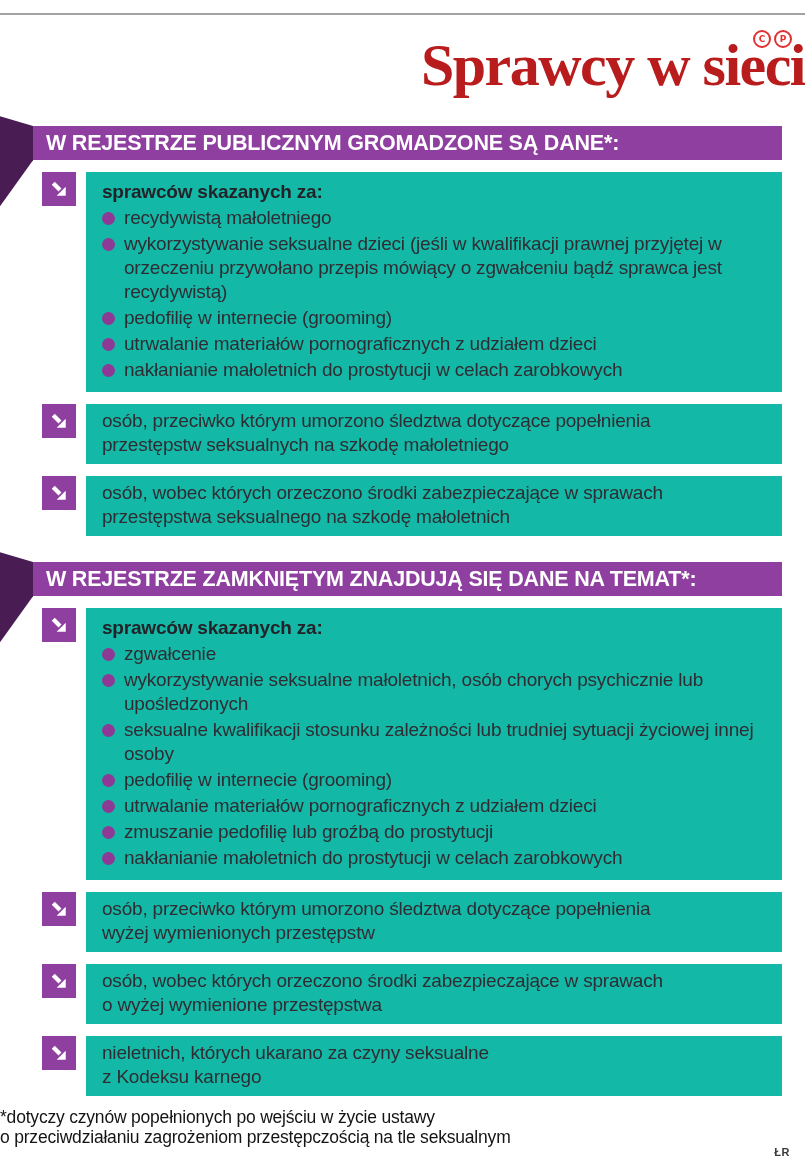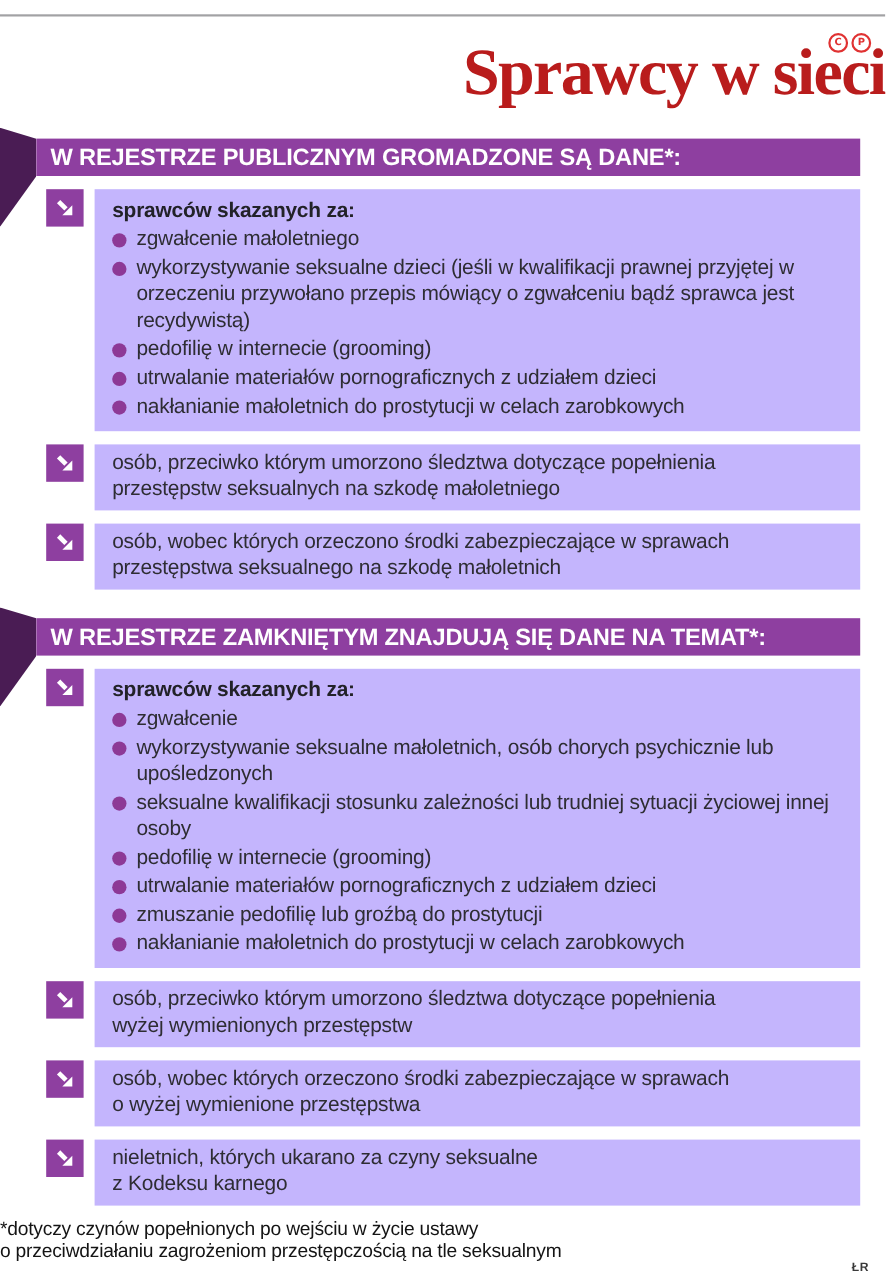--- a/index.html
+++ b/index.html
@@ -16,21 +16,21 @@
   .sec.second{margin-top:26px;}
   .band{position:relative;margin-left:33px;margin-right:23px;height:34px;background:#8e3fa0;
         display:flex;align-items:center;padding-left:13px;box-sizing:border-box;}
   .band-text{color:#fff;font-weight:700;font-size:21.5px;letter-spacing:-0.2px;white-space:nowrap;}
   .fold{position:absolute;left:-33px;top:-10px;width:33px;height:90px;background:#4a1c54;
         clip-path:polygon(0 0,100% 11%,100% 49%,0 100%);}
   .rows{margin-left:42px;margin-right:23px;}
   .row{display:flex;align-items:flex-start;gap:10px;margin-top:12px;}
   .arrow-sq{width:34px;height:34px;background:#8e3fa0;flex:0 0 auto;
             display:flex;align-items:center;justify-content:center;}
-  .box{flex:1;background:#c4b5fd;padding:8px 16px 10px;font-size:19px;line-height:24px;
+  .box{flex:1;background:#14b8a6;padding:8px 16px 10px;font-size:19px;line-height:24px;
        letter-spacing:-0.2px;color:#2e2d33;}
   .box.simple{padding:5px 16px 7px;}
   .box.simple .btext{white-space:pre-line;}
   .intro{font-weight:700;color:#222228;}
   .bullet{display:flex;gap:9px;margin-top:2px;}
   .dot{flex:0 0 auto;width:13px;height:13px;border-radius:50%;background:#8d3996;margin-top:6px;}
   .footnote{margin:12px 0 0 0;font-size:17.5px;line-height:19.5px;color:#141414;letter-spacing:-0.2px;}
   .credit{position:absolute;right:15px;bottom:12px;font-size:11px;color:#3a3a3a;
           font-weight:600;letter-spacing:0.5px;}
 </style>
@@ -59,21 +59,21 @@
         <div class="arrow-sq">
           <svg viewBox="0 0 24 24" width="23" height="23" aria-hidden="true">
             <line x1="5.5" y1="5.5" x2="12.5" y2="12.5" stroke="#fff" stroke-width="4.4"></line>
             <polygon points="18.5,18.5 18.5,9 9,18.5" fill="#fff"></polygon>
           </svg>
         </div>
         <div class="box">
           <div class="intro">sprawców skazanych za:</div>
           <div class="bullet">
             <span class="dot"></span>
-            <span class="btext">zgwałcenie małoletniego</span>
+            <span class="btext">recydywistą małoletniego</span>
           </div>
           <div class="bullet">
             <span class="dot"></span>
             <span class="btext">wykorzystywanie seksualne dzieci (jeśli w kwalifikacji prawnej przyjętej w orzeczeniu przywołano przepis mówiący o zgwałceniu bądź sprawca jest recydywistą)</span>
           </div>
           <div class="bullet">
             <span class="dot"></span>
             <span class="btext">pedofilię w internecie (grooming)</span>
           </div>
           <div class="bullet">

